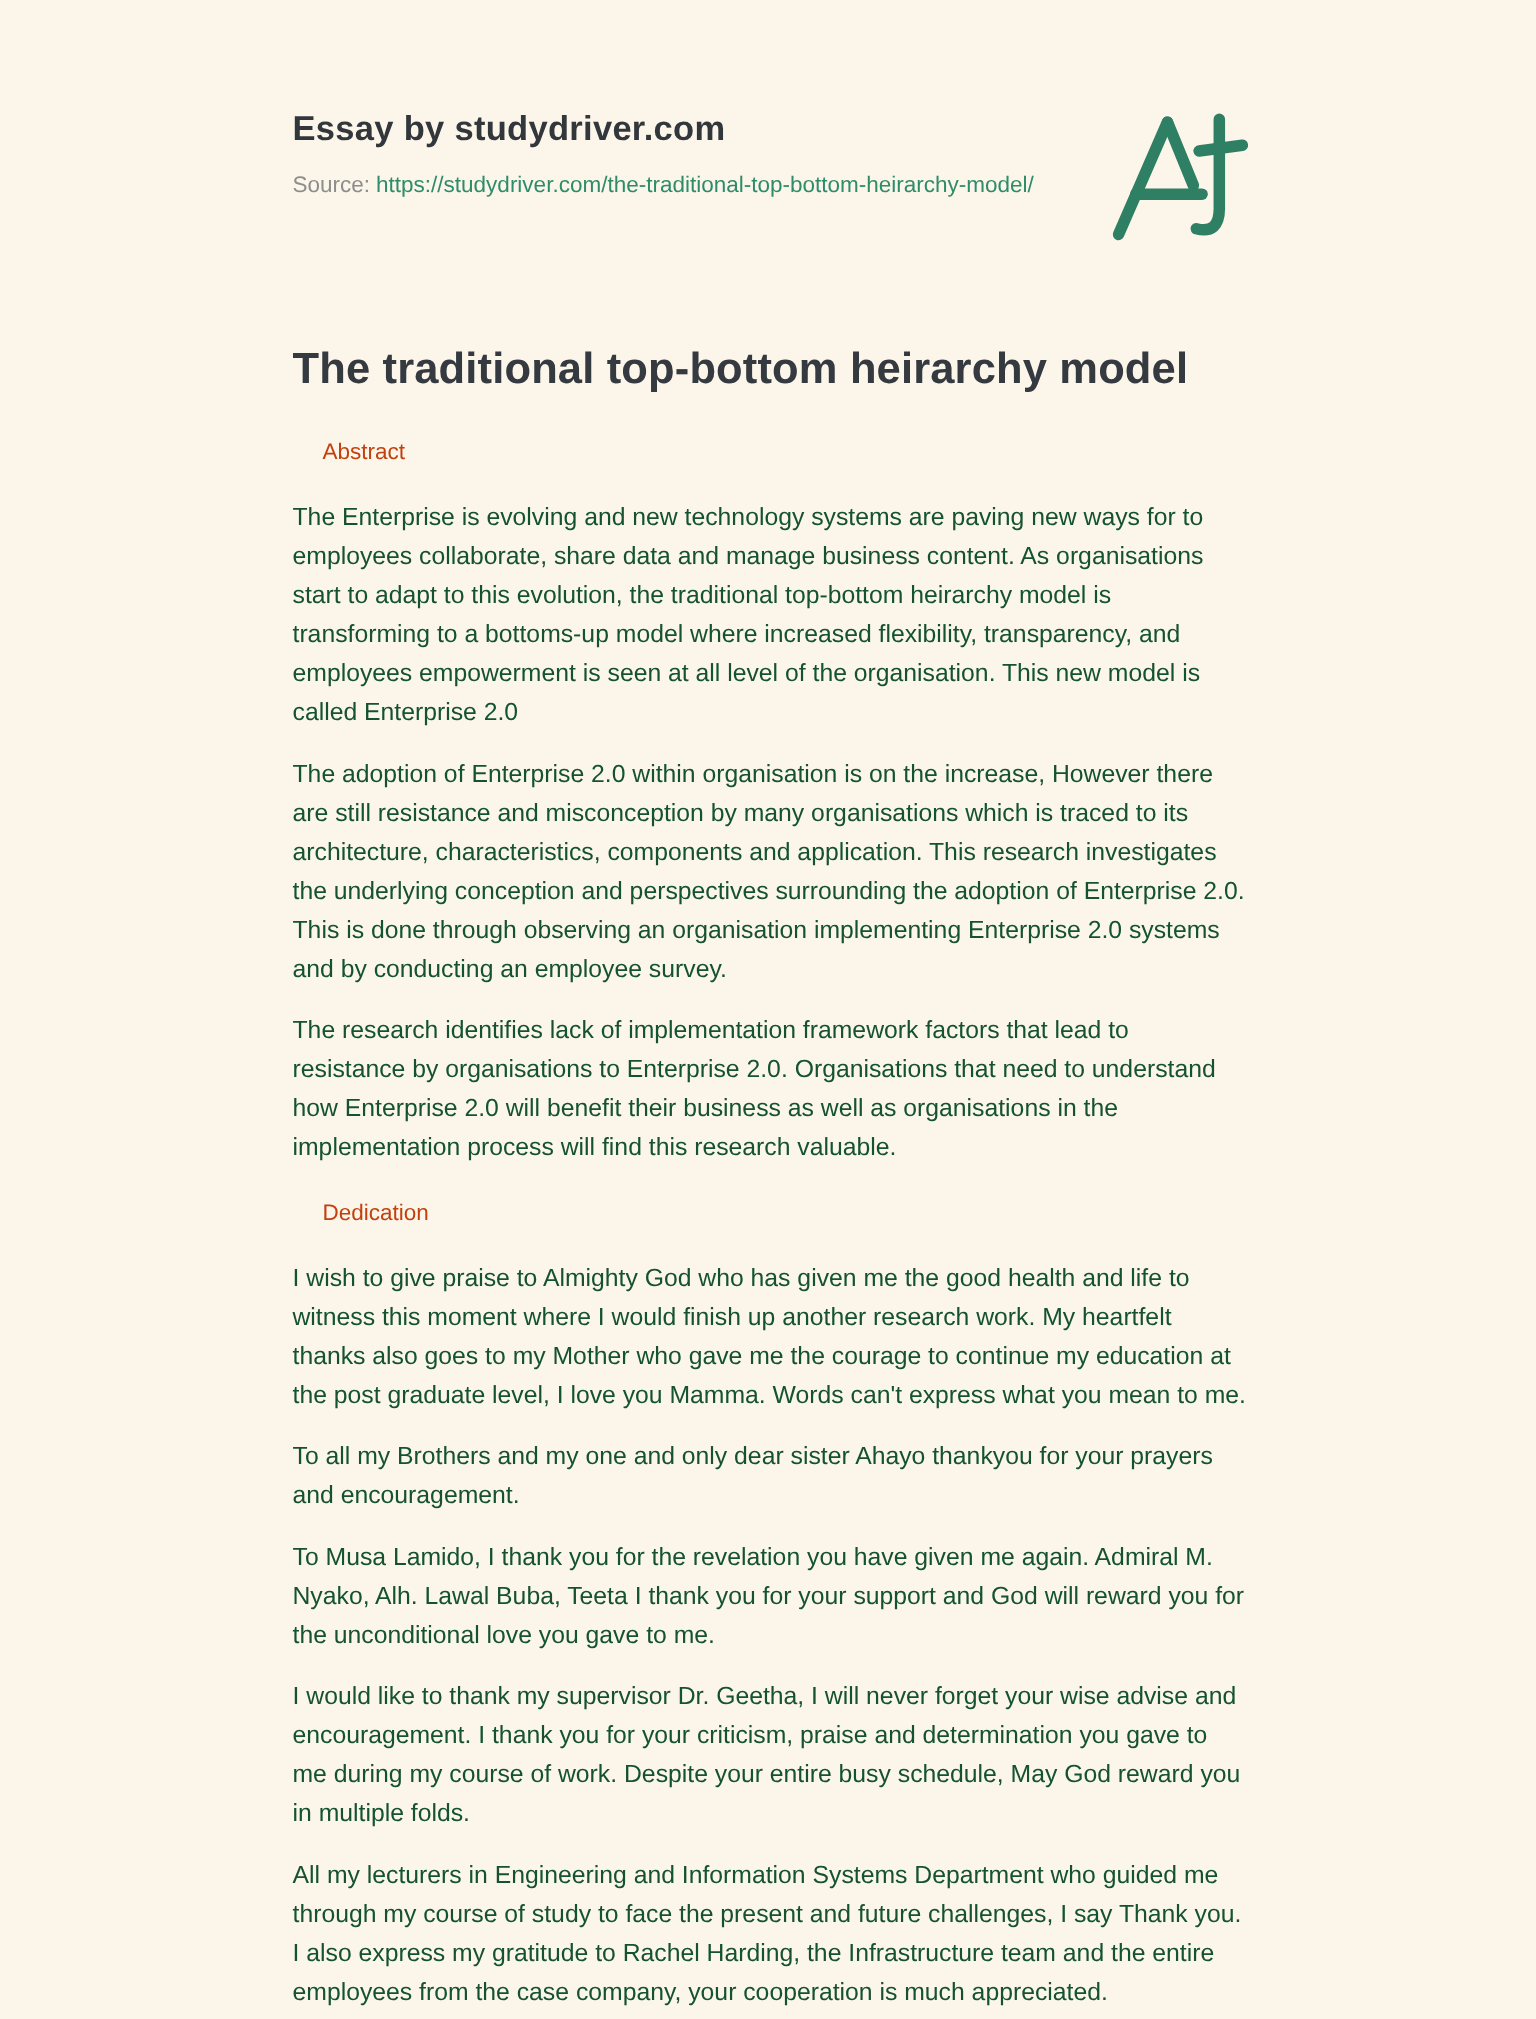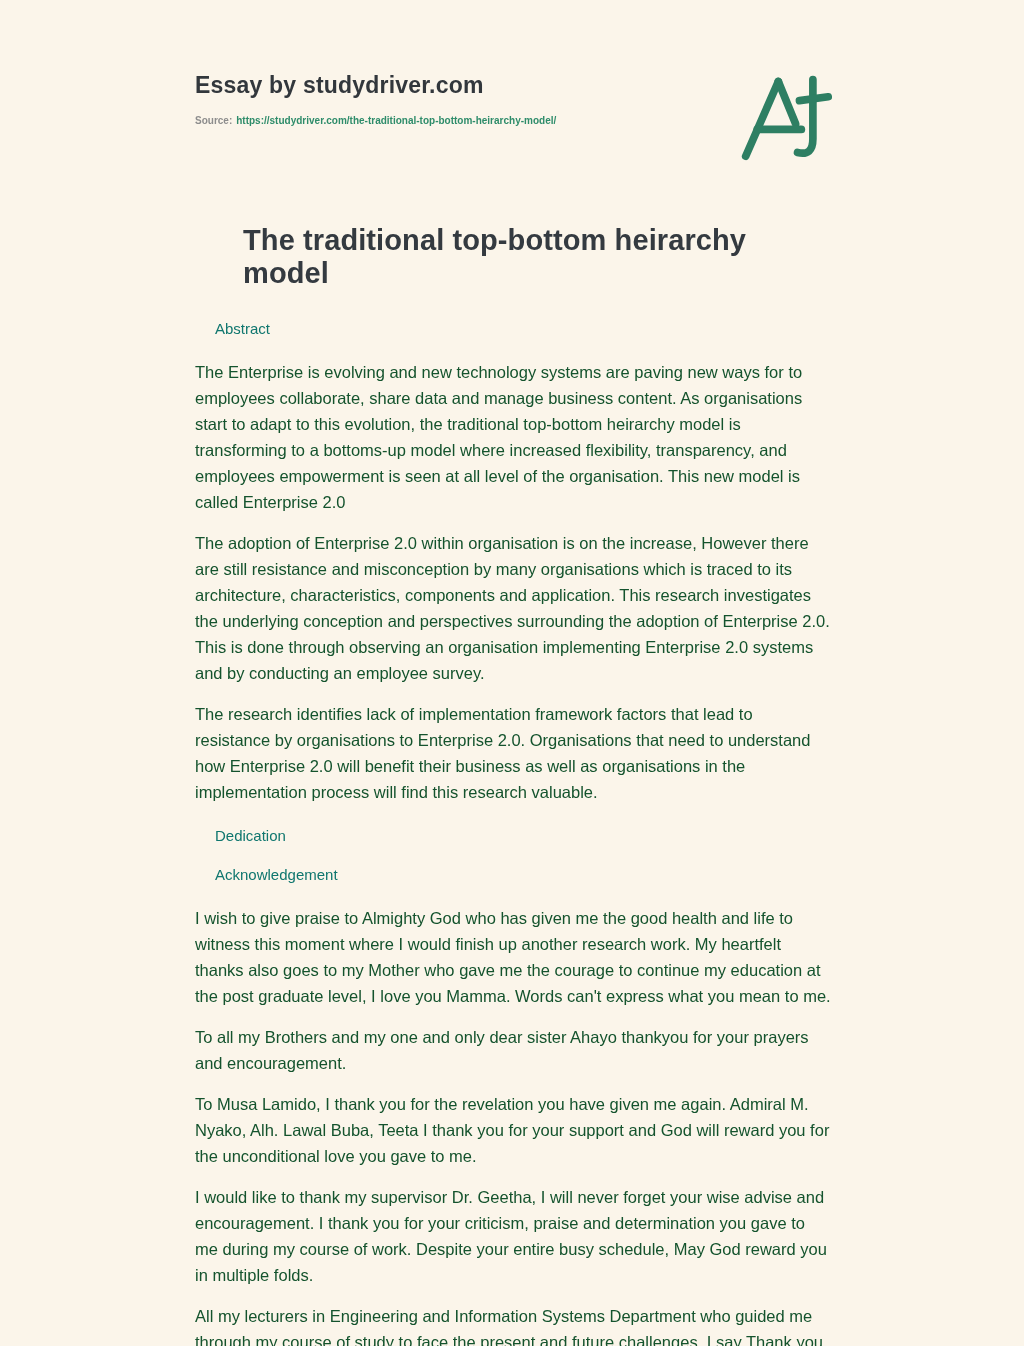--- a/index.html
+++ b/index.html
@@ -29,23 +29,22 @@
   
   .site-title {
     font-size: 23px;
     font-weight: 700;
     color: #32373c;
     letter-spacing: 0.2px;
     margin-bottom: 16px;
   }
 
   .source-line {
-    font-size: 10px;
+    font-size: 15px;
     color: #8d8d8d;
-    font-weight: bold;
   }
 
   .source-line a {
     color: #2e8c6a;
     text-decoration: none;
     margin-left: 4px;
   }
 
   .logo {
     position: absolute;
@@ -56,27 +55,26 @@
   }
 
   
   .doc-title {
     margin-top: 98px;
     margin-bottom: 30px;
     font-size: 29px;
     font-weight: 700;
     color: #343a40;
     letter-spacing: 0.1px;
-    margin-left: 48px;
   }
 
   .heading {
     margin: 22px 0 22px 20px;
     font-size: 15px;
-    color: #0f766e;
+    color: #c2410c;
   }
 
   .paragraph {
     margin: 0 0 15px 0;
     font-size: 16.5px;
     line-height: 26px;
     color: #14532d;
     max-width: 836px;
   }
 </style>
@@ -107,21 +105,20 @@
     </div>
 
     <h1 class="doc-title">The traditional top-bottom heirarchy model</h1>
 
     <div>
         <div class="heading">Abstract</div>
         <p class="paragraph">The Enterprise is evolving and new technology systems are paving new ways for to employees collaborate, share data and manage business content. As organisations start to adapt to this evolution, the traditional top-bottom heirarchy model is transforming to a bottoms-up model where increased flexibility, transparency, and employees empowerment is seen at all level of the organisation. This new model is called Enterprise 2.0</p>
         <p class="paragraph">The adoption of Enterprise 2.0 within organisation is on the increase, However there are still resistance and misconception by many organisations which is traced to its architecture, characteristics, components and application. This research investigates the underlying conception and perspectives surrounding the adoption of Enterprise 2.0. This is done through observing an organisation implementing Enterprise 2.0 systems and by conducting an employee survey.</p>
         <p class="paragraph">The research identifies lack of implementation framework factors that lead to resistance by organisations to Enterprise 2.0. Organisations that need to understand how Enterprise 2.0 will benefit their business as well as organisations in the implementation process will find this research valuable.</p>
         <div class="heading">Dedication</div>
-        <div class="heading">Acknowledgement</div>
         <p class="paragraph">I wish to give praise to Almighty God who has given me the good health and life to witness this moment where I would finish up another research work. My heartfelt thanks also goes to my Mother who gave me the courage to continue my education at the post graduate level, I love you Mamma. Words can't express what you mean to me.</p>
         <p class="paragraph">To all my Brothers and my one and only dear sister Ahayo thankyou for your prayers and encouragement.</p>
         <p class="paragraph">To Musa Lamido, I thank you for the revelation you have given me again. Admiral M. Nyako, Alh. Lawal Buba, Teeta I thank you for your support and God will reward you for the unconditional love you gave to me.</p>
         <p class="paragraph">I would like to thank my supervisor Dr. Geetha, I will never forget your wise advise and encouragement. I thank you for your criticism, praise and determination you gave to me during my course of work. Despite your entire busy schedule, May God reward you in multiple folds.</p>
         <p class="paragraph">All my lecturers in Engineering and Information Systems Department who guided me through my course of study to face the present and future challenges, I say Thank you. I also express my gratitude to Rachel Harding, the Infrastructure team and the entire employees from the case company, your cooperation is much appreciated.</p>
         <div class="heading">STATEMENT STATEMENT</div>
       </div>
 
   </div>
 </div>

